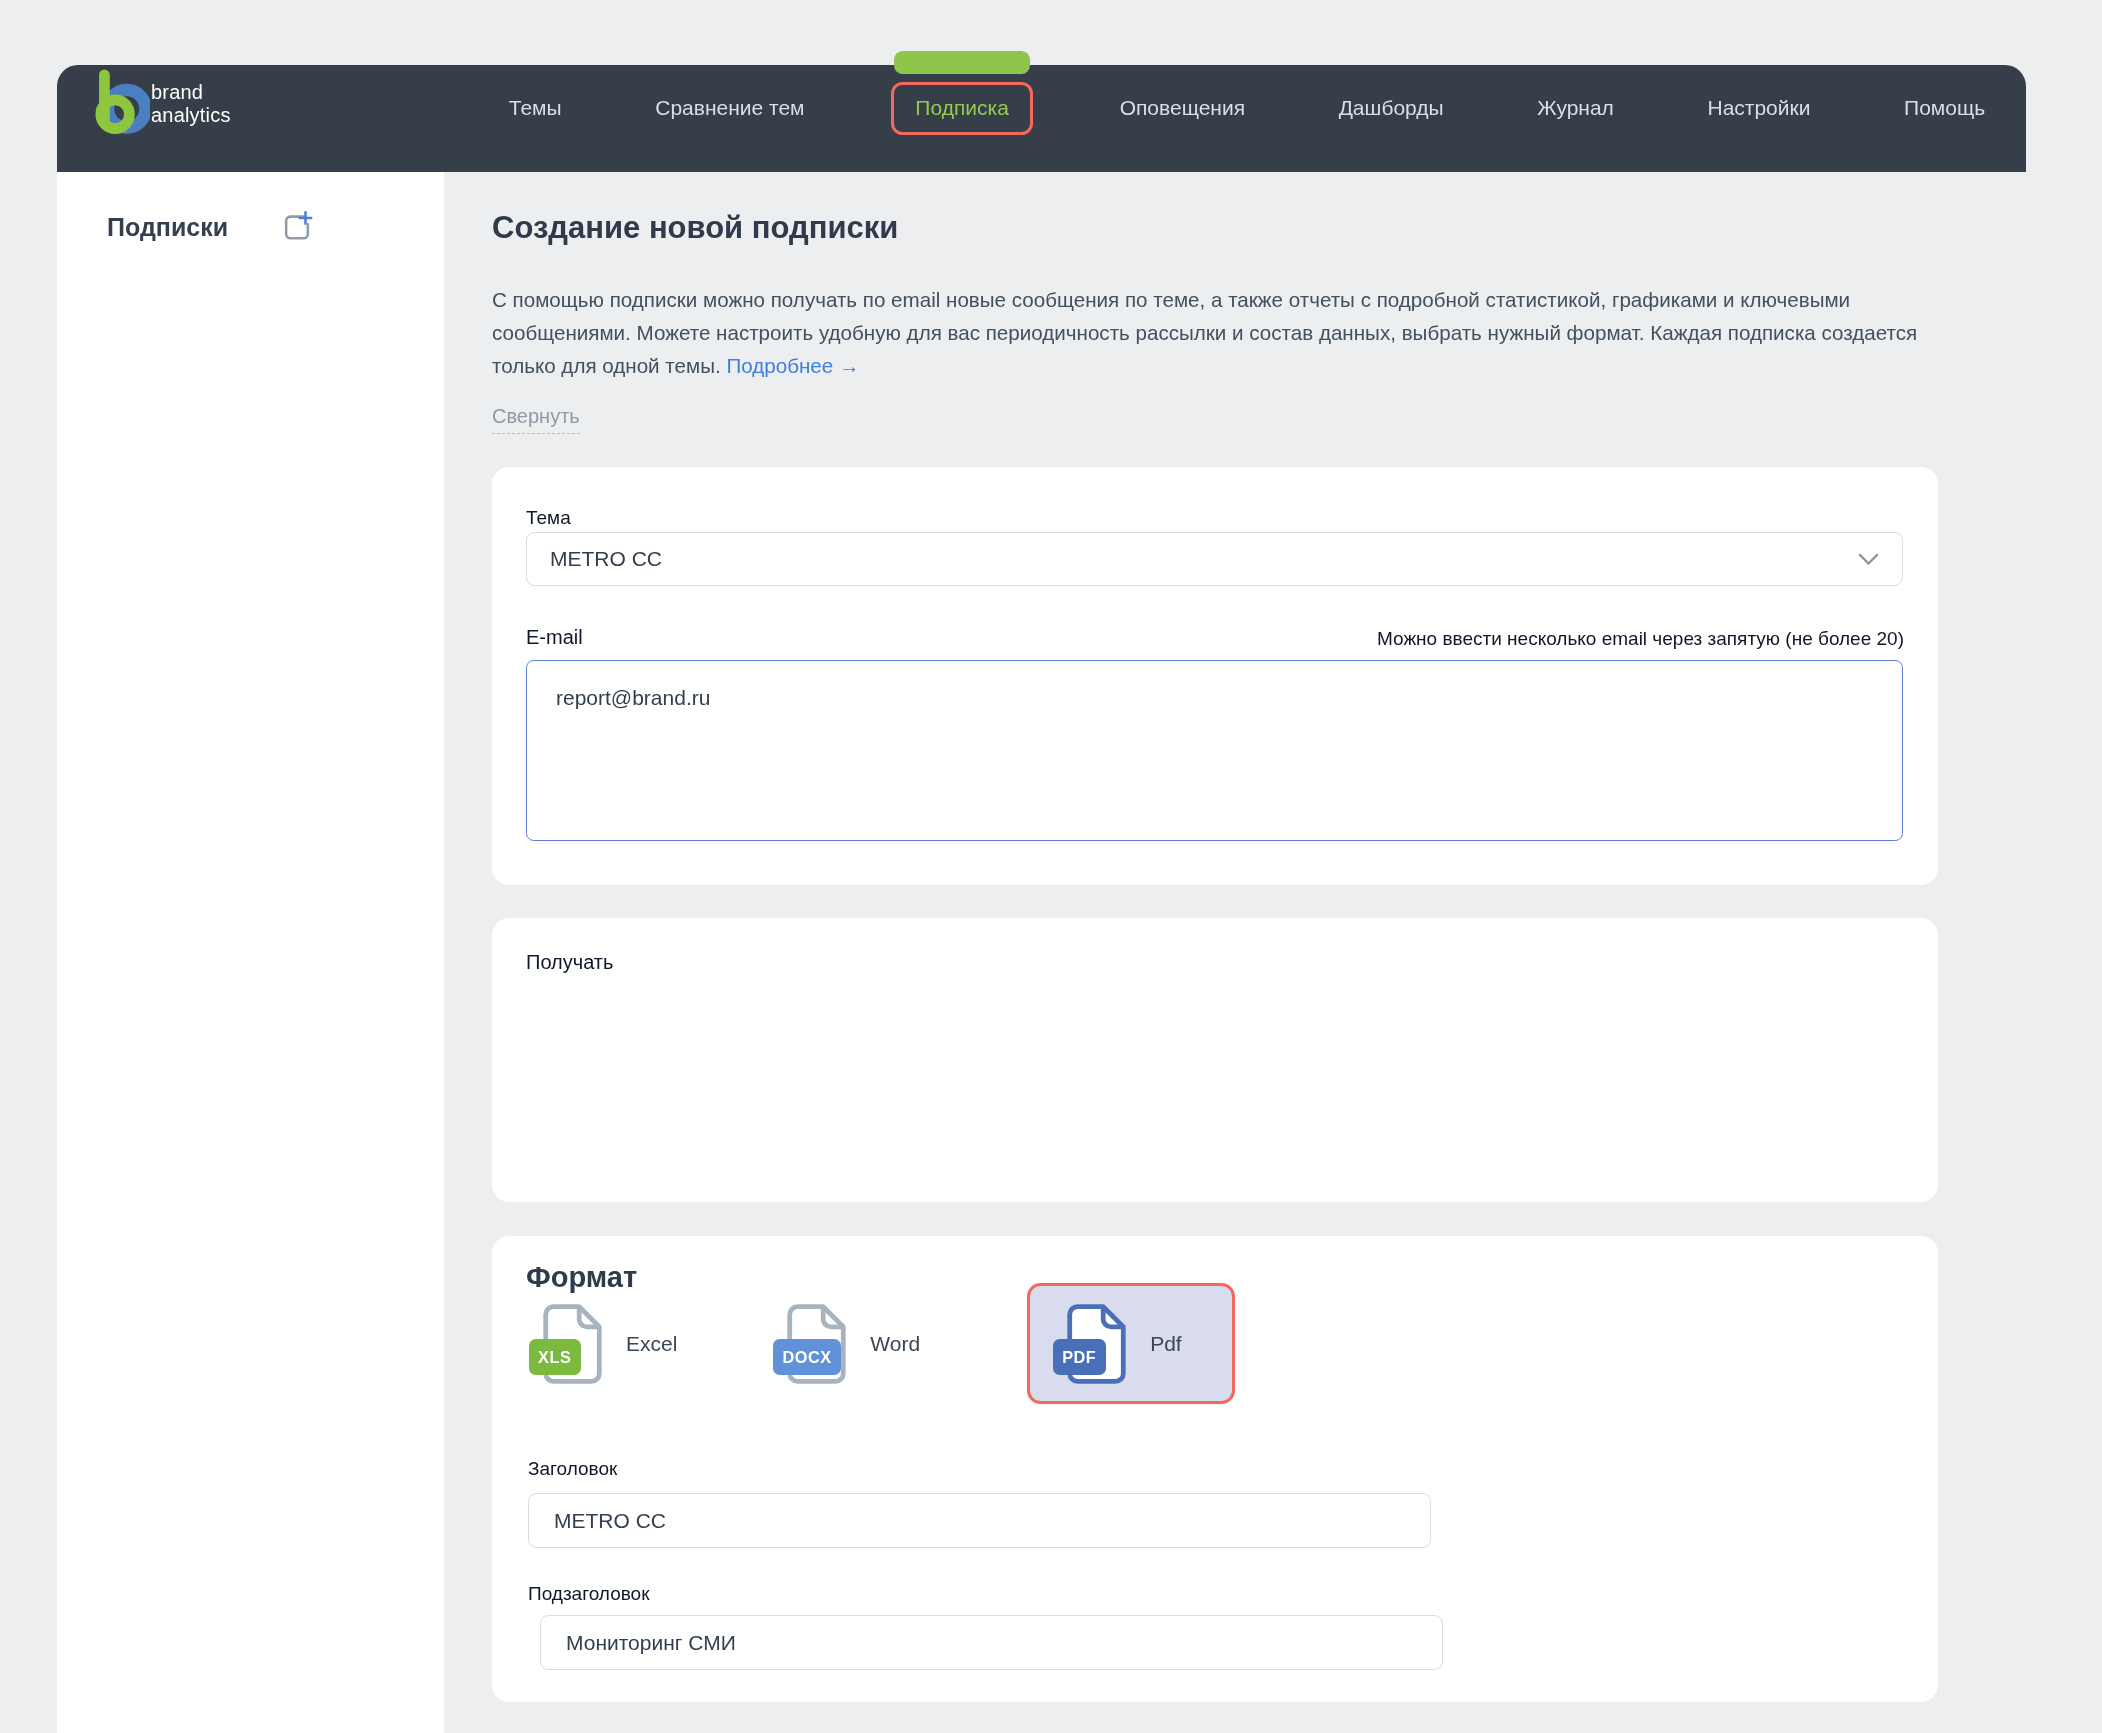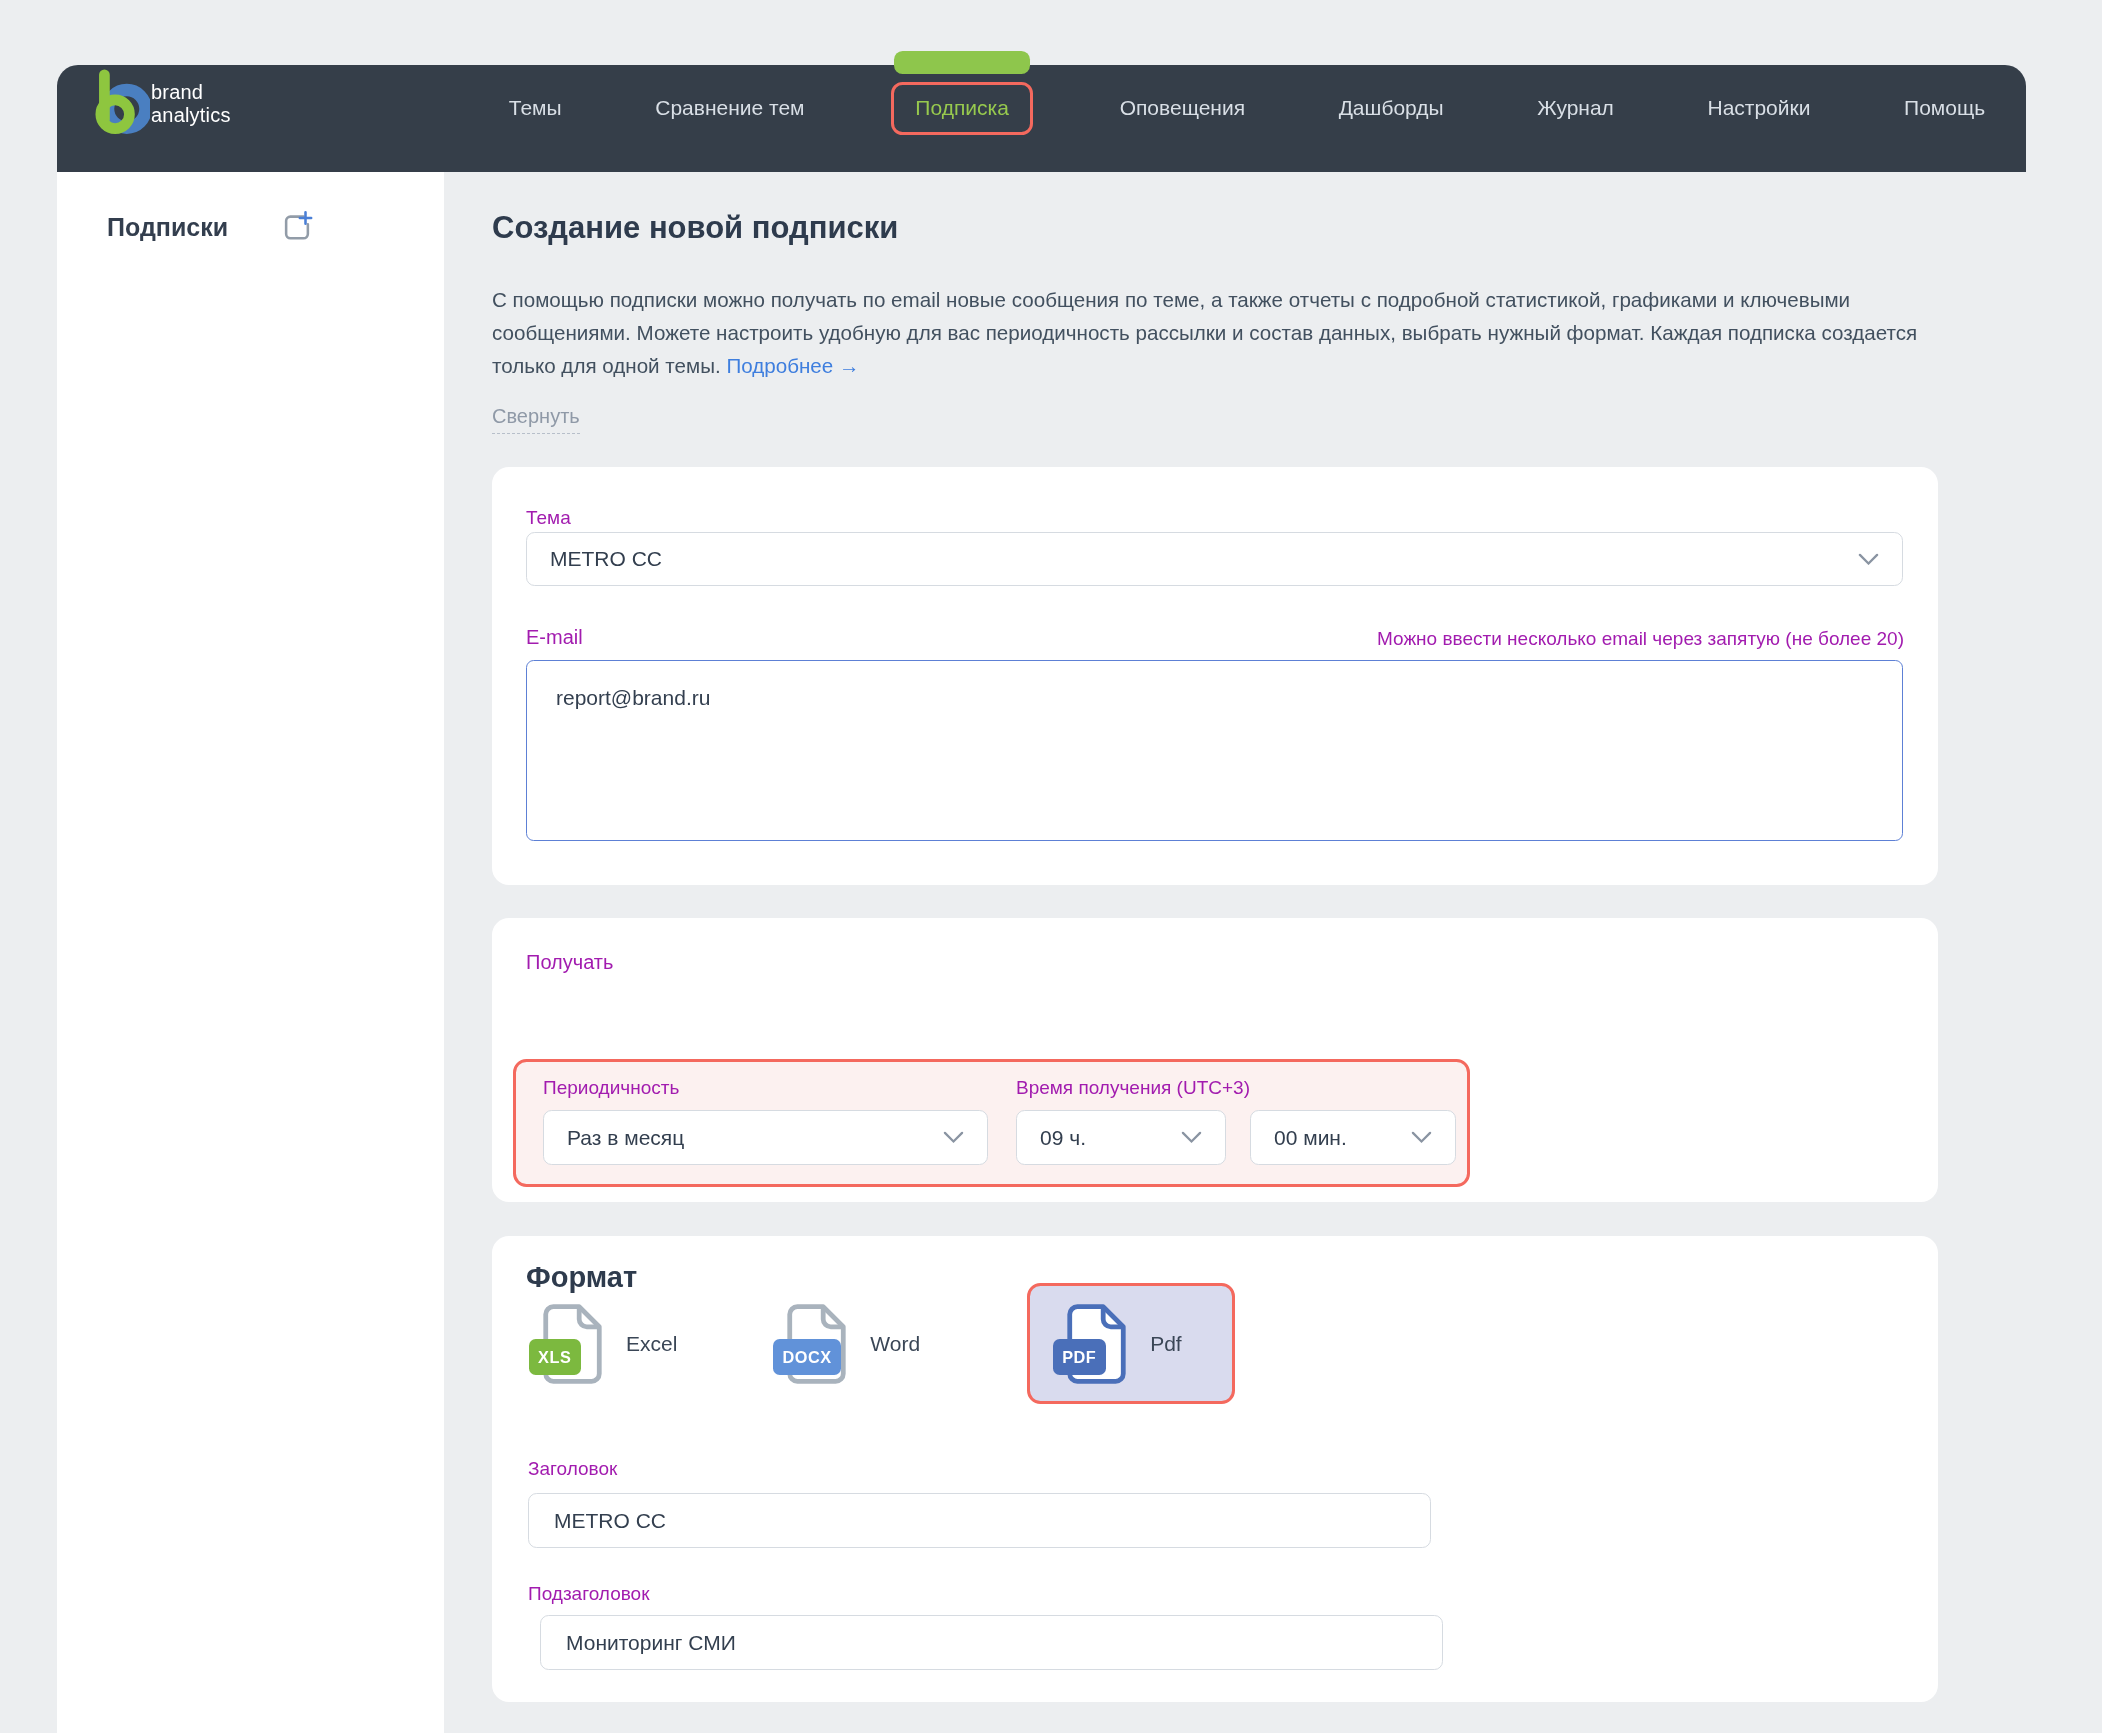--- a/index.html
+++ b/index.html
@@ -31,21 +31,21 @@
                line-height:33px; color:#42505f; }
   .link { color:#3e7ede; cursor:pointer; text-decoration:none; }
   .collapse { position:absolute; left:492px; top:405px; font-size:20px; color:#8f99a7;
               border-bottom:1.9px dashed #b7bfca; padding-bottom:4.8px; cursor:pointer; }
 
   .card { position:absolute; left:492px; width:1446px; background:#fff; border-radius:17px; }
   .card1 { top:467px; height:418px; }
   .card2 { top:918px; height:284px; }
   .card3 { top:1236px; height:466px; }
 
-  .field-label { font-size:19px; color:#a21caf; }
+  .field-label { font-size:19px; color:#0f172a; }
   .abs { position:absolute; }
 
   .select { background:#fff; border:1.4px solid #d6dbe1; border-radius:8.6px; display:flex;
             align-items:center; justify-content:space-between; padding:0 23px; font-size:21px;
             color:#323e4e; cursor:pointer; }
   .chev { flex:0 0 auto; margin-left:11.5px; }
 
   .email-area { position:absolute; left:34px; top:193px; width:1377px; height:181px;
                 border:1.9px solid #5d80d5; border-radius:7.6px; font-size:21px; color:#333f4f;
                 padding:25px 29px; resize:none; outline:none; font-family:inherit; background:#fff; }
@@ -144,43 +144,20 @@
 
   <div class="abs field-label" style="left:34px; top:159px; font-size:20px;">E-mail</div>
   <div class="abs field-label" style="right:34px; top:161px;">Можно ввести несколько email через запятую (не более 20)</div>
   <textarea class="email-area" spellcheck="false" style="">report@brand.ru</textarea>
 </div>
 
 <div class="card card2">
   <div class="abs field-label" style="left:34px; top:32.5px; font-size:20px;">Получать</div>
 
 
-  <div class="period-box">
-    <div class="abs field-label" style="left:27px; top:15.3px;">Периодичность</div>
-    <div class="abs field-label" style="left:500px; top:15.3px;">Время получения (UTC+3)</div>
-
-    <div class="abs select" style="left:27px; top:48px; width:445px; height:55px;">
-      <span>Раз в месяц</span>
-      <svg class="chev" width="21" height="12.4" viewBox="0 0 22 13">
-        <path d="M2 2 L11 11 L20 2" fill="none" stroke="#8a94a2" stroke-width="2.4" stroke-linecap="round"></path>
-      </svg>
-    </div>
-    <div class="abs select" style="left:500px; top:48px; width:210px; height:55px;">
-      <span>09 ч.</span>
-      <svg class="chev" width="21" height="12.4" viewBox="0 0 22 13">
-        <path d="M2 2 L11 11 L20 2" fill="none" stroke="#8a94a2" stroke-width="2.4" stroke-linecap="round"></path>
-      </svg>
-    </div>
-    <div class="abs select" style="left:734px; top:48px; width:206px; height:55px;">
-      <span>00 мин.</span>
-      <svg class="chev" width="21" height="12.4" viewBox="0 0 22 13">
-        <path d="M2 2 L11 11 L20 2" fill="none" stroke="#8a94a2" stroke-width="2.4" stroke-linecap="round"></path>
-      </svg>
-    </div>
-  </div>
 </div>
 
 <div class="card card3">
   <div class="fmt-head">Формат</div>
 
   <div class="fmt-row">
     <div class="fmt">
       <span class="file-ic">
         <svg width="65" height="84" viewBox="0 0 68 86">
           <path d="M14 4 h27 l21 21 v49 a8 8 0 0 1 -8 8 H14 a8 8 0 0 1 -8 -8 V12 a8 8 0 0 1 8 -8 Z" fill="#ffffff" stroke="#a9b3bd" stroke-width="5" stroke-linejoin="round"></path>

